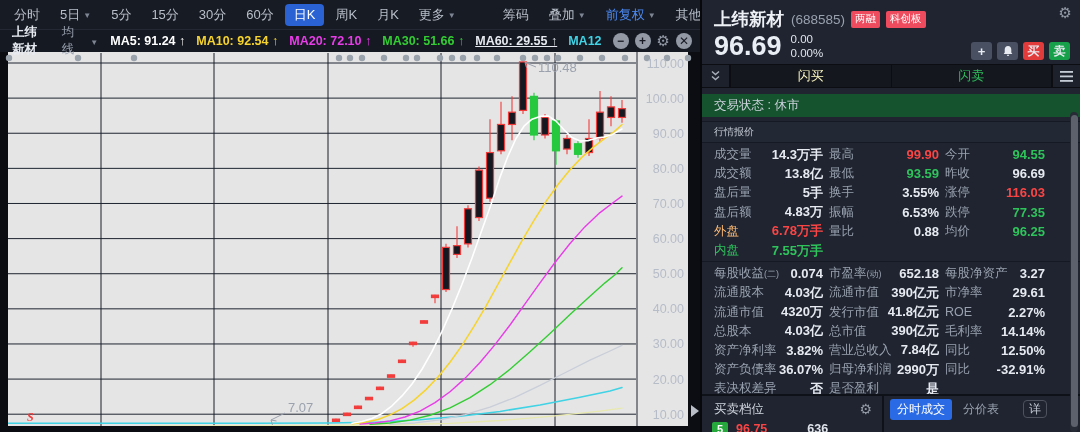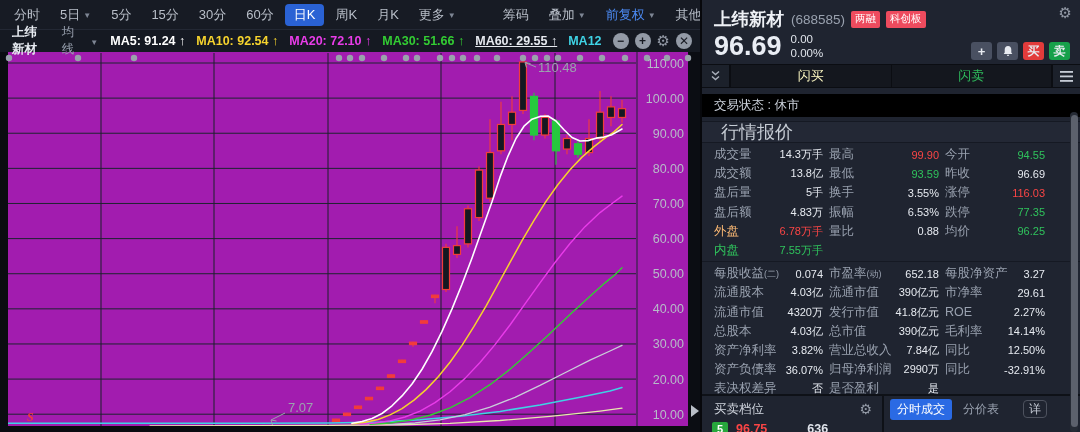--- a/index.html
+++ b/index.html
@@ -1,20 +1,20 @@
 <!DOCTYPE html>
 <html><head>
 <meta charset="utf-8">
 <style>
   html,body{margin:0;padding:0;background:#0b0d12;}
   *{box-sizing:border-box;}
   .app{position:relative;width:1080px;height:432px;background:#141821;overflow:hidden;
        font-family:"Liberation Sans","DejaVu Sans",sans-serif;-webkit-font-smoothing:antialiased;}
   
-  .left{position:absolute;left:0;top:0;width:700px;height:432px;background:#a21caf;}
+  .left{position:absolute;left:0;top:0;width:700px;height:432px;background:#e5e5e5;}
   .topbar{height:30px;display:flex;align-items:center;padding-left:4px;background:#171b24;border-bottom:1px solid #232834;}
   .tb-item{padding:2px 9px;margin:0 1px;font-size:13px;color:#b9bfc9;white-space:nowrap;border-radius:4px;cursor:default;display:flex;align-items:center;gap:3px;}
   .tb-item.active{background:#2a62d4;color:#fff;}
   .tb-item.accent{color:#4c8bf5;}
   .tb-item.gapL{margin-left:28px;}
   .caret{font-size:8px;color:#7e8694;transform:translateY(1px);}
   .tb-icons{margin-left:auto;display:flex;align-items:center;gap:12px;padding-right:12px;}
   .tb-icons svg{display:block;}
   .mabar{height:22px;display:flex;align-items:center;padding-left:12px;font-size:12.5px;color:#c2c8d2;background:#151922;}
   .ma-name{color:#e8ecf2;font-weight:bold;margin-right:14px;}
@@ -39,30 +39,30 @@
   .r-btns{margin-left:auto;display:flex;gap:5px;align-items:flex-end;padding-bottom:1px;}
   .sq-btn{width:21px;height:18px;border-radius:3px;background:#495061;color:#e8ebf1;font-size:13px;font-weight:bold;
           display:flex;align-items:center;justify-content:center;line-height:1;}
   .sq-btn.buy{background:#e23b3b;font-size:12px;}
   .sq-btn.sell{background:#16a04a;font-size:12px;}
   .flash{margin-top:2px;height:24px;display:flex;background:#14171e;border-top:1px solid #0b0d12;border-bottom:1px solid #0b0d12;}
   .fb-cell{display:flex;align-items:center;justify-content:center;}
   .fb-ic{width:27px;background:#1c212b;}
   .fb-buy{flex:1;color:#fef9c3;font-size:13px;border-left:2px solid #0b0d12;border-right:1px solid #0b0d12;}
   .fb-sell{flex:1;color:#2fbd5d;font-size:13px;border-right:2px solid #0b0d12;}
-  .status{margin-top:6px;height:23px;background:#000000;display:flex;align-items:center;padding-left:12px;
+  .status{margin-top:6px;height:23px;background:#14532d;display:flex;align-items:center;padding-left:12px;
           font-size:12.5px;color:#ccd2dc;}
   .qhead{margin-top:4px;height:22px;background:#232835;border-top:1px solid #151923;border-bottom:1px solid #151923;
-         display:flex;align-items:center;padding-left:19px;font-size:18px;color:#c6ccd4;}
+         display:flex;align-items:center;padding-left:12px;font-size:10px;color:#c6ccd4;}
   .q-grid{padding:2px 37px 0 12px;display:grid;grid-template-columns:109px 110px 100px;column-gap:6px;grid-auto-rows:19.2px;}
   .q-grid.fund{border-top:1px solid #151923;margin-top:1px;}
   .pair{display:flex;align-items:center;justify-content:space-between;white-space:nowrap;overflow:visible;}
   .pl{font-size:12.5px;color:#99a1af;}
   .pl .sub{font-size:9px;}
-  .pv{font-size:11px;font-weight:normal;color:#e6eaf0;}
+  .pv{font-size:13px;font-weight:bold;color:#e6eaf0;}
   .pv.red{color:#fa4545;} .pv.green{color:#2fc35c;} .pl.red{color:#fdba74;} .pl.green{color:#2fc35c;}
   .bottom{position:absolute;left:0;right:0;top:394px;bottom:0;border-top:2px solid #0e1117;}
   .bt-row{height:26px;display:flex;align-items:center;}
   .bt-left{width:180px;display:flex;align-items:center;padding-left:12px;height:100%;}
   .bt-title{font-size:12.5px;color:#cfd4dd;}
   .bt-left .gear-glyph{margin-left:auto;margin-right:10px;font-size:14px;}
   .bt-right{flex:1;display:flex;align-items:center;height:100%;border-left:2px solid #0e1117;padding-left:6px;}
   .tab-pill{font-size:12px;color:#9aa2b0;padding:2px 7px;border-radius:3px;margin-right:4px;}
   .tab-pill.active{background:#2a6ae4;color:#fff;}
   .detail-btn{margin-left:auto;margin-right:33px;border:1px solid #4d525e;border-radius:4px;color:#c6ccd6;

